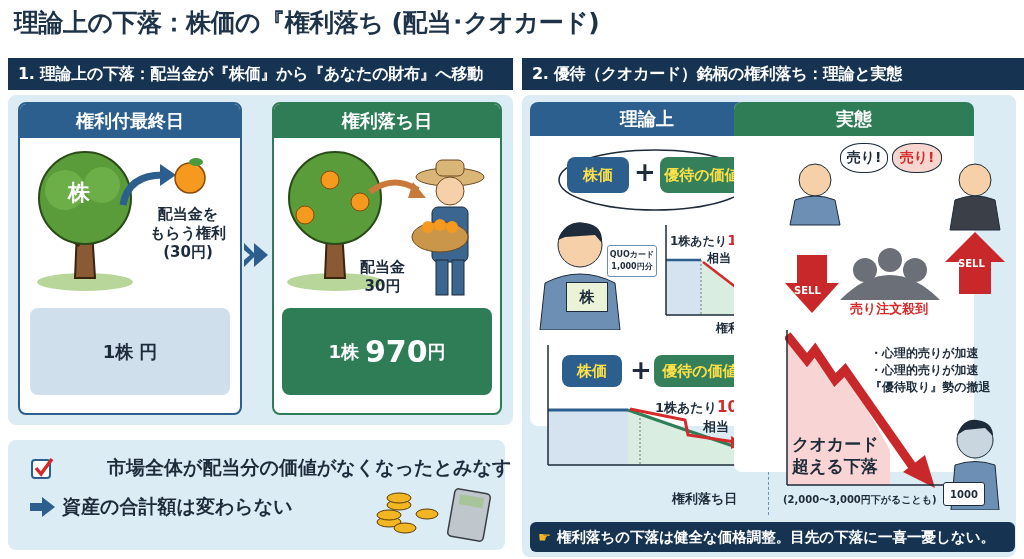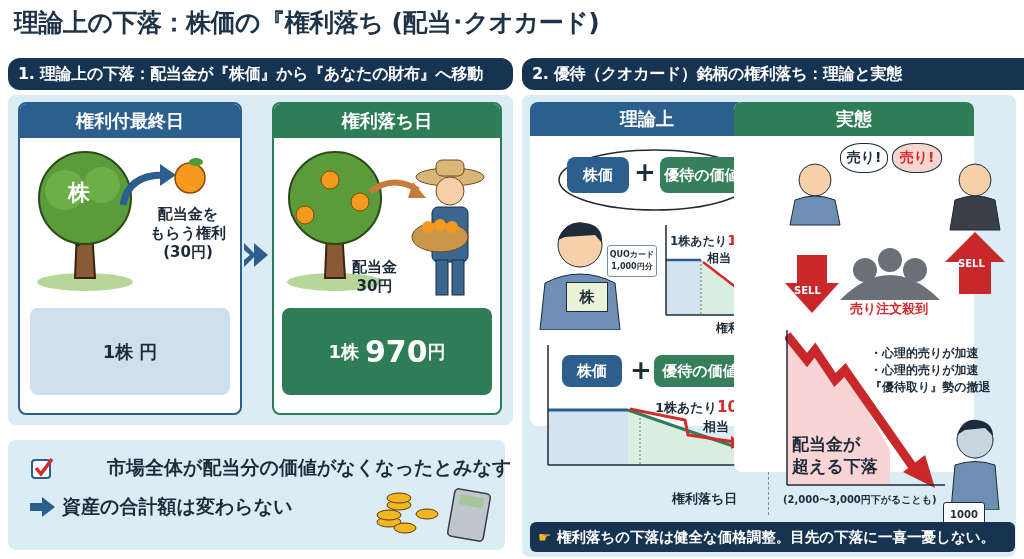--- a/index.html
+++ b/index.html
@@ -1,30 +1,30 @@
 <!DOCTYPE html>
 <html><head>
 <meta charset="utf-8">
 <style>
   * { box-sizing: border-box; margin: 0; padding: 0; }
   html, body { width: 1024px; height: 559px; background: #ffffff; overflow: hidden; }
   body { font-family: "DejaVu Sans", "Liberation Sans", sans-serif; color: #1d2b3a; position: relative; }
   .title { position: absolute; left: 14px; top: 6px; font-size: 25px; font-weight: bold; color: #1e3348; letter-spacing: -0.5px; white-space: nowrap; }
-  .section-bar { position: absolute; background: #163452; color: #fff; border-radius: 12px; font-size: 16px; font-weight: bold; padding: 0 10px; display: flex; align-items: center; white-space: nowrap; letter-spacing: -0.3px; }
+  .section-bar { position: absolute; background: #163452; color: #fff; border-radius: 0; font-size: 16px; font-weight: bold; padding: 0 10px; display: flex; align-items: center; white-space: nowrap; letter-spacing: -0.3px; }
   .panel-bg { position: absolute; background: #dcecf5; border-radius: 8px; }
   .card { position: absolute; background: #fff; border: 2px solid #2c5f8e; border-radius: 8px; overflow: hidden; }
   .card.green { border-color: #2f7d57; }
   .card-head { height: 34px; display: flex; align-items: center; justify-content: center; color: #fff; font-size: 18px; font-weight: bold; background: #2c5f8e; }
   .card.green .card-head { background: #2f7d57; }
   .price-box { position: absolute; border-radius: 8px; display: flex; align-items: center; justify-content: center; font-weight: bold; white-space: nowrap; }
   .price-box .small { font-size: 18px; margin-right: 6px; }
   .price-box .big { font-size: 30px; }
   .price-box .yen { font-size: 18px; }
   .label { position: absolute; font-weight: bold; text-align: center; white-space: nowrap; color: #1d2b3a; }
-  .pill { position: absolute; border-radius: 8px; color: #ffffff; font-weight: bold; display: flex; align-items: center; justify-content: center; font-size: 15px; }
+  .pill { position: absolute; border-radius: 8px; color: #fde047; font-weight: bold; display: flex; align-items: center; justify-content: center; font-size: 15px; }
   .pill.blue { background: #2c5f8e; }
   .pill.green { background: #35805a; }
   .plus { position: absolute; font-size: 26px; font-weight: bold; color: #1d2b3a; }
   .bottom-tip { position: absolute; left: 530px; top: 522px; width: 485px; height: 30px; background: #163452; border-radius: 6px; color: #fff; font-size: 14.5px; font-weight: bold; display: flex; align-items: center; padding-left: 8px; white-space: nowrap; }
   .summary-line { position: absolute; display: flex; align-items: center; font-size: 19px; font-weight: bold; white-space: nowrap; color: #1d2b3a; }
   .red { color: #d32a2a; }
 </style>
 </head>
 <body>
 
@@ -89,21 +89,21 @@
   <rect x="26" y="5" width="28" height="16" rx="6" fill="#d9b577" stroke="#6a4a20"></rect>
   <circle cx="40" cy="36" r="14" fill="#f5d0a8" stroke="#6a4a20"></circle>
   <rect x="22" y="52" width="36" height="55" rx="6" fill="#3b6690" stroke="#1d2b3a"></rect>
   <rect x="26" y="105" width="12" height="35" fill="#3b6690" stroke="#1d2b3a"></rect>
   <rect x="42" y="105" width="12" height="35" fill="#3b6690" stroke="#1d2b3a"></rect>
   <ellipse cx="30" cy="82" rx="28" ry="15" fill="#c9964a" stroke="#6a4a20"></ellipse>
   <circle cx="18" cy="72" r="6" fill="#f59a1e"></circle>
     <circle cx="30" cy="70" r="6" fill="#f59a1e"></circle>
     <circle cx="42" cy="72" r="6" fill="#f59a1e"></circle>
 </svg>
-<div class="label" style="left:352px;top:258px;font-size:15px;line-height:19px;">
+<div class="label" style="left:360px;top:258px;font-size:15px;line-height:19px;">
   <div>配当金</div>
   <div>30円</div>
 </div>
 <div class="price-box" style="left:282px;top:308px;width:210px;height:87px;background:#2f7d57;color:#fff;">
   <span class="small">1株</span>
   <span class="big">970</span>
   <span class="yen">円</span>
 </div>
 
 <div class="panel-bg" style="left:8px;top:440px;width:497px;height:110px;"></div>
@@ -229,27 +229,27 @@
   <polygon points="118,142 150,158 140,125" fill="#c8282a"></polygon>
   <line x1="2" y1="0" x2="2" y2="155" stroke="#1d2b3a" stroke-width="1.5"></line>
   <line x1="2" y1="155" x2="160" y2="155" stroke="#1d2b3a" stroke-width="1.5"></line>
 </svg>
 <div class="label" style="left:870px;top:345px;font-size:12px;text-align:left;line-height:17px;">
   <div>・心理的売りが加速</div>
   <div>・心理的売りが加速</div>
   <div>『優待取り』勢の撤退</div>
 </div>
 <div class="label" style="left:792px;top:433px;font-size:17px;text-align:left;line-height:22px;">
-  <div>配当金が</div>
+  <div>クオカード</div>
   <div>超える下落</div>
 </div>
 <div class="label" style="left:783px;top:493px;font-size:10px;">(2,000〜3,000円下がることも)</div>
 <svg style="position:absolute;left:945px;top:410px;" width="60" height="100">
   <circle cx="30" cy="30" r="18" fill="#c9d6e0" stroke="#1d2b3a"></circle>
   <path d="M12 25 Q18 8 32 10 Q48 12 48 26 L40 18 L20 20 Z" fill="#1d2b3a"></path>
   <path d="M6 100 L10 55 Q30 48 50 55 L54 100 Z" fill="#6c8fb3" stroke="#1d2b3a"></path>
 </svg>
-<div style="position:absolute;left:943px;top:502px;width:42px;height:24px;background:#fff;border:1.5px solid #1d2b3a;border-radius:3px;display:flex;align-items:center;justify-content:center;font-size:10px;font-weight:bold;">1000</div>
+<div style="position:absolute;left:943px;top:482px;width:42px;height:24px;background:#fff;border:1.5px solid #1d2b3a;border-radius:3px;display:flex;align-items:center;justify-content:center;font-size:10px;font-weight:bold;">1000</div>
 
 <div class="bottom-tip">
   <span style="color:#f2b623;margin-right:6px;">☛</span>
   <span>権利落ちの下落は健全な価格調整。目先の下落に一喜一憂しない。</span>
 </div>
 
 </body></html>

